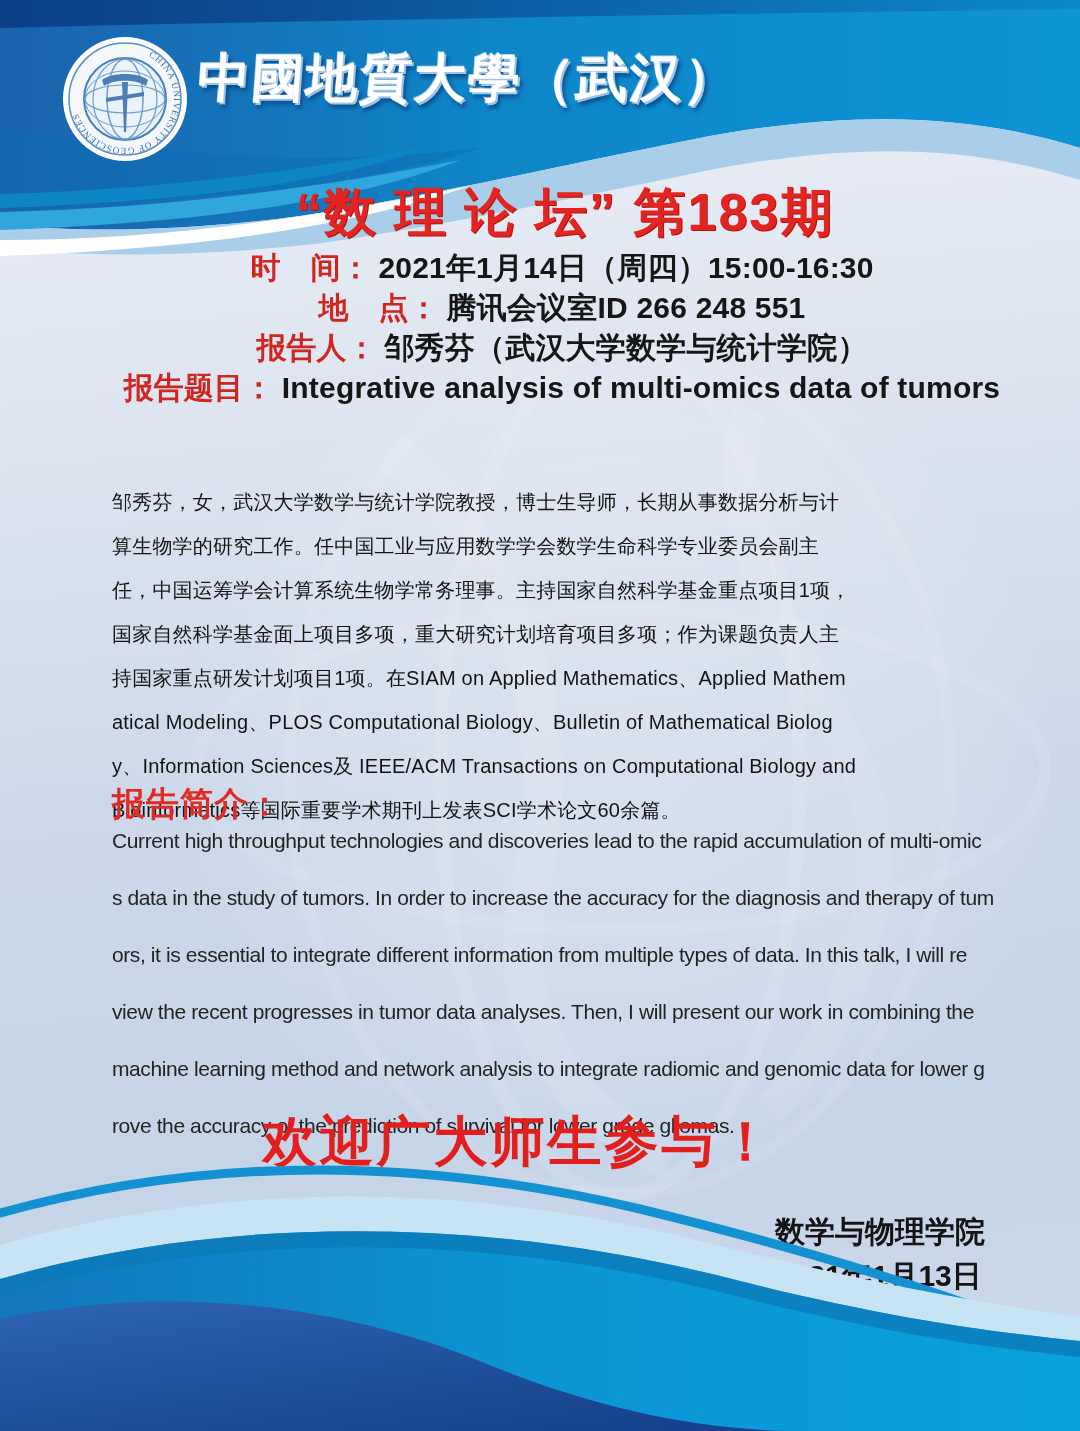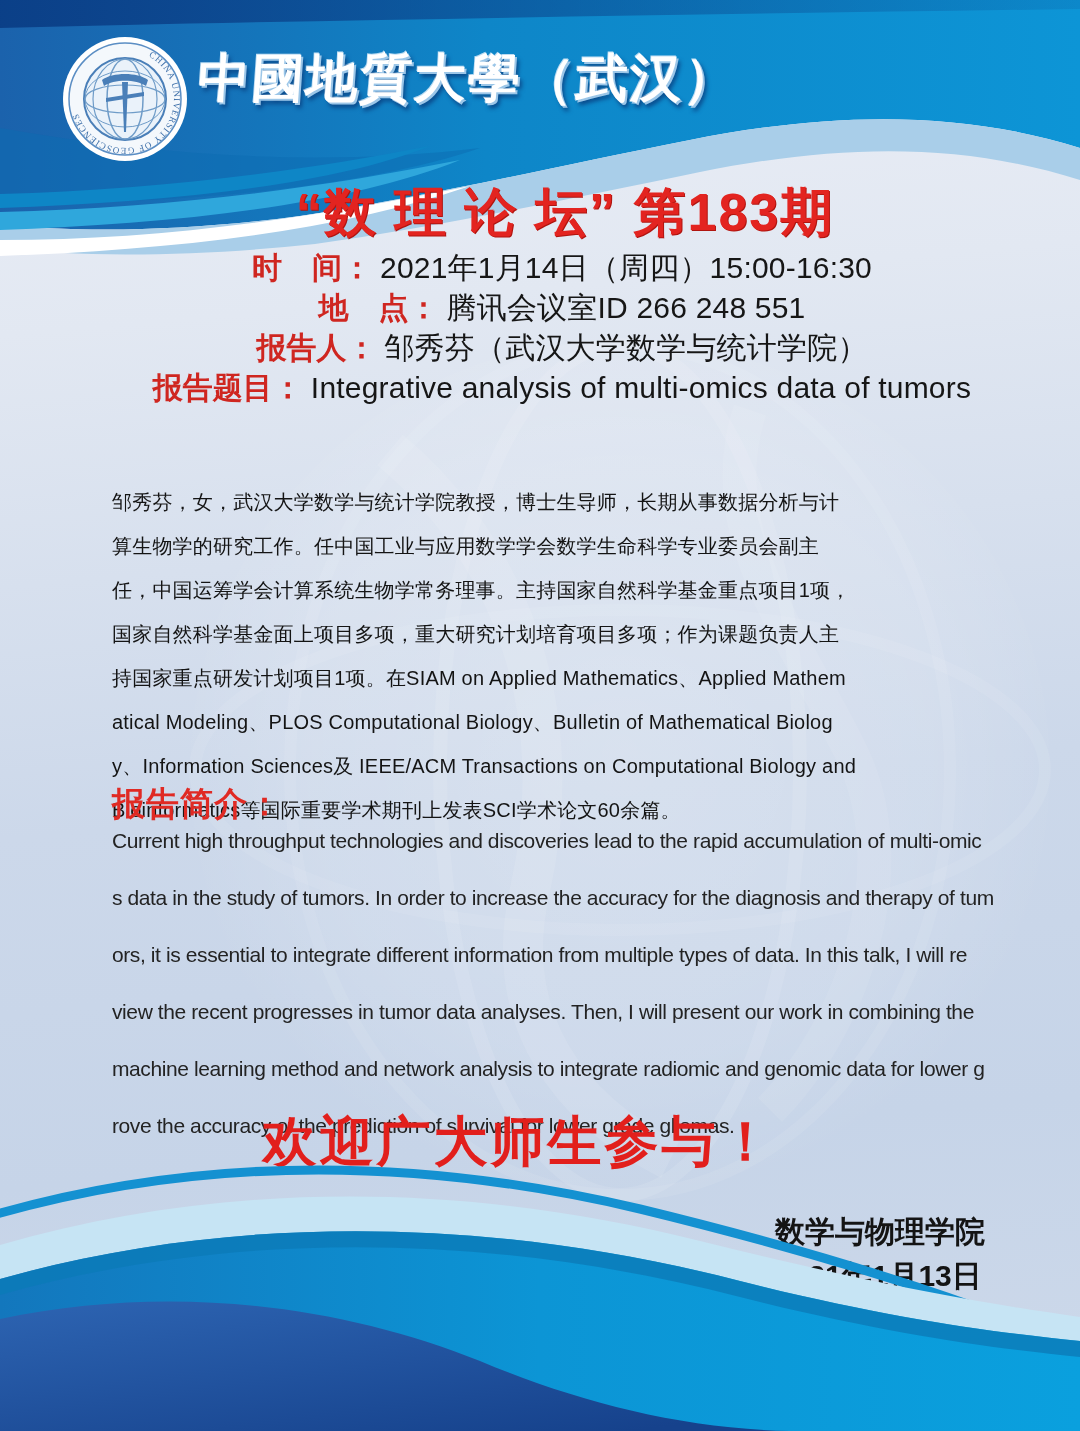--- a/index.html
+++ b/index.html
@@ -29,21 +29,21 @@
     left:0;top:178px;width:1080px;
     text-align:center;padding-left:50px;box-sizing:border-box;
     font-size:52px;font-weight:900;color:#e32420;
     letter-spacing:2px;white-space:nowrap;
     text-shadow:1px 1px 0 #b01510;
   }
   
   .info{left:112px;top:248px;width:900px;font-size:30px;}
   .info-row{display:flex;line-height:40px;white-space:nowrap;justify-content:center;}
   .info-label{color:#cf2620;font-weight:bold;flex:0 0 auto;}
-  .info-value{color:#161616;font-weight:400;padding-left:8px;letter-spacing:0.2px;}
+  .info-value{color:#161616;font-weight:700;padding-left:8px;letter-spacing:0.2px;}
   
   .sec-head{
     font-size:33px;font-weight:bold;color:#e02a24;letter-spacing:1px;white-space:nowrap;
   }
   .bio-head{left:112px;top:434px;}
   .bio-body{left:112px;top:480px;width:880px;font-size:20px;color:#141414;}
   .bio-body .ln{line-height:44px;white-space:nowrap;letter-spacing:0.2px;}
   .abs-head{left:112px;top:782px;}
   .abs-body{left:112px;top:812px;width:880px;font-size:21px;color:#232323;}
   .abs-body .ln{line-height:57px;white-space:nowrap;letter-spacing:-0.4px;}

